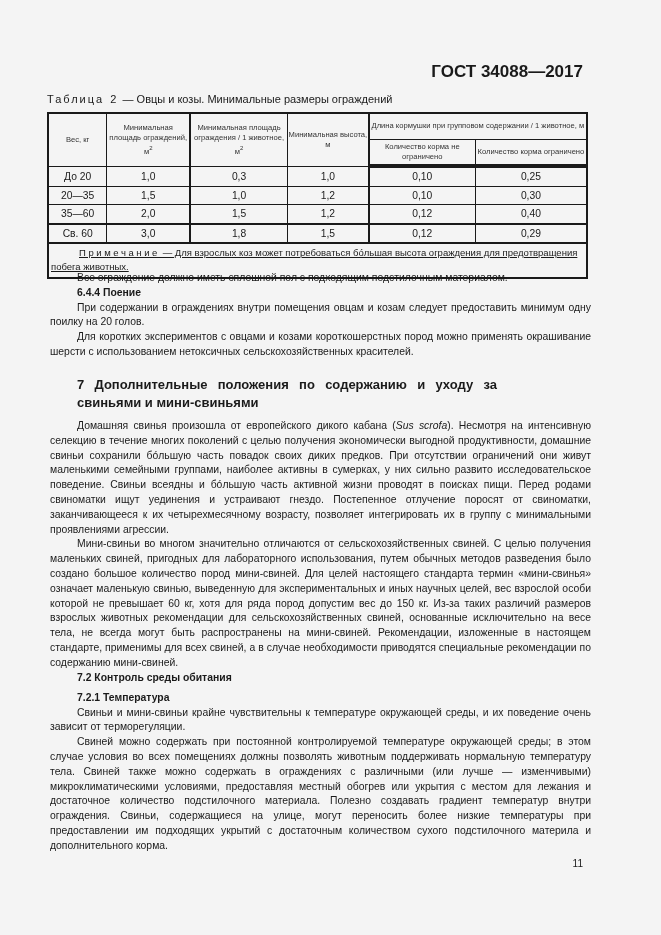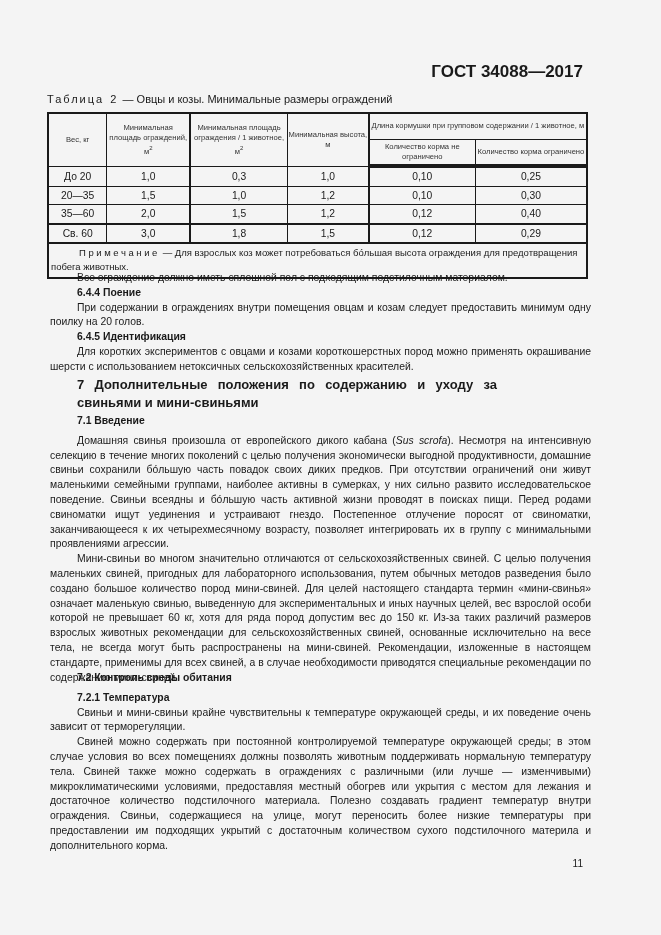--- a/index.html
+++ b/index.html
@@ -21,21 +21,21 @@
     table.grid th, table.grid td {
       border: 1px solid #1a1a1a; text-align: center; padding: 0; font-weight: normal;
     }
     table.grid th { font-size: 7.6px; line-height: 10px; color: #333; }
     table.grid td { height: 17.5px; }
     table.grid { border: 2px solid #1a1a1a; }
     .thick-left { border-left: 2px solid #1a1a1a !important; }
     tr.head-end th { border-bottom: 4px solid #1a1a1a !important; }
     tr.group-end td { border-bottom: 2px solid #1a1a1a !important; }
     td.note {
-      text-align: left !important; font-size: 9.5px; line-height: 14px; padding: 2px 2px 3px 2px !important;
+      text-align: left !important; font-size: 9.5px; line-height: 14px; padding: 2px 2px 3px 2px !important; text-decoration: underline;
     }
     td.note .spaced { letter-spacing: 2.6px; margin-left: 28px; }
     .body-text {
       position: absolute; left: 50px; width: 541px; font-size: 10.4px; line-height: 14.8px;
       text-align: justify;
     }
     .p { text-indent: 27px; margin: 0; }
     .h4 { font-weight: bold; margin: 0 0 0 27px; }
     .h2 { font-weight: bold; font-size: 13px; line-height: 18px; margin: 0 0 0 27px; }
     .h3 { font-weight: bold; margin: 0 0 0 27px; }
@@ -109,30 +109,28 @@
   <tr>
     <td colspan="6" class="note"><span class="spaced">Примечание</span><span> — Для взрослых коз может потребоваться бóльшая высота ограждения для предотвращения побега животных.</span></td>
   </tr>
 </tbody>
   </table>
 
 <div class="body-text" style="top:271px;">
   <p class="p">Все ограждение должно иметь сплошной пол с подходящим подстилочным материалом.</p>
   <p class="h4">6.4.4 Поение</p>
   <p class="p">При содержании в ограждениях внутри помещения овцам и козам следует предоставить минимум одну поилку на 20 голов.</p>
-  <p class="h4">6.4.5 Идентификация</p>
   <p class="p">Для коротких экспериментов с овцами и козами короткошерстных пород можно применять окрашивание шерсти с использованием нетоксичных сельскохозяйственных красителей.</p>
 </div>
 
 <div class="body-text" style="top:376px;">
   <p class="h2" style="width:420px;">7 Дополнительные положения по содержанию и уходу за свиньями и мини-свиньями</p>
 </div>
 
 <div class="body-text" style="top:414px;">
-  <p class="h3">7.1 Введение</p>
   <p class="p" style="margin-top:5px;"><span>Домашняя свинья произошла от европейского дикого кабана (</span><i>Sus scrofa</i><span>). Несмотря на интенсивную селекцию в течение многих поколений с целью получения экономически выгодной продуктивности, домашние свиньи сохранили бóльшую часть повадок своих диких предков. При отсутствии ограничений они живут маленькими семейными группами, наиболее активны в сумерках, у них сильно развито исследовательское поведение. Свиньи всеядны и бóльшую часть активной жизни проводят в поисках пищи. Перед родами свиноматки ищут уединения и устраивают гнездо. Постепенное отлучение поросят от свиноматки, заканчивающееся к их четырехмесячному возрасту, позволяет интегрировать их в группу с минимальными проявлениями агрессии.</span></p>
   <p class="p">Мини-свиньи во многом значительно отличаются от сельскохозяйственных свиней. С целью получения маленьких свиней, пригодных для лабораторного использования, путем обычных методов разведения было создано большое количество пород мини-свиней. Для целей настоящего стандарта термин «мини-свинья» означает маленькую свинью, выведенную для экспериментальных и иных научных целей, вес взрослой особи которой не превышает 60 кг, хотя для ряда пород допустим вес до 150 кг. Из-за таких различий размеров взрослых животных рекомендации для сельскохозяйственных свиней, основанные исключительно на весе тела, не всегда могут быть распространены на мини-свиней. Рекомендации, изложенные в настоящем стандарте, применимы для всех свиней, а в случае необходимости приводятся специальные рекомендации по содержанию мини-свиней.</p>
 </div>
 
 <div class="body-text" style="top:671px;">
   <p class="h3">7.2 Контроль среды обитания</p>
   <p class="h3" style="margin-top:5px;">7.2.1 Температура</p>
   <p class="p">Свиньи и мини-свиньи крайне чувствительны к температуре окружающей среды, и их поведение очень зависит от терморегуляции.</p>
   <p class="p">Свиней можно содержать при постоянной контролируемой температуре окружающей среды; в этом случае условия во всех помещениях должны позволять животным поддерживать нормальную температуру тела. Свиней также можно содержать в ограждениях с различными (или лучше — изменчивыми) микроклиматическими условиями, предоставляя местный обогрев или укрытия с местом для лежания и достаточное количество подстилочного материала. Полезно создавать градиент температур внутри ограждения. Свиньи, содержащиеся на улице, могут переносить более низкие температуры при предоставлении им подходящих укрытий с достаточным количеством сухого подстилочного материла и дополнительного корма.</p>
 </div>

